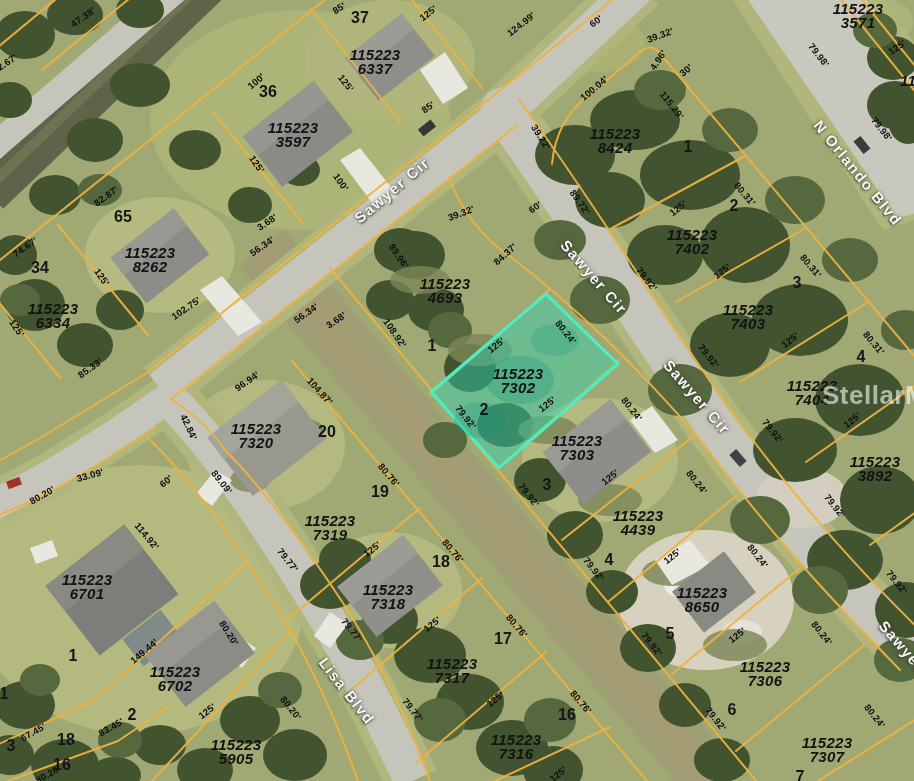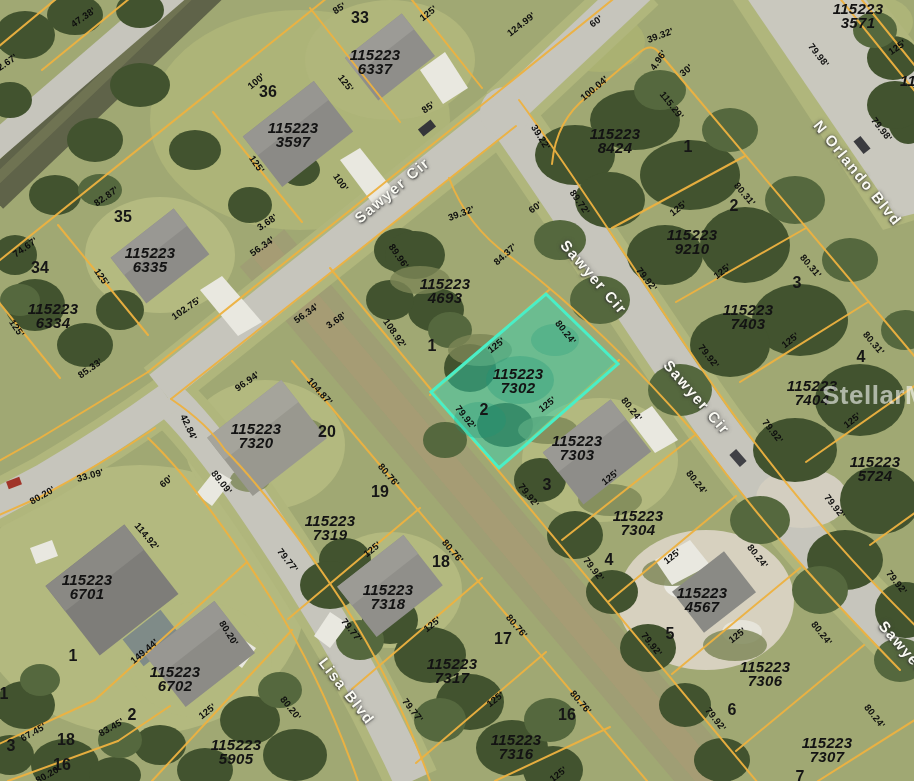--- a/index.html
+++ b/index.html
@@ -298,72 +298,72 @@
       <div class="lbl pid" style="left: 375px; top: 62px; transform: translate(-50%, -50%) rotate(0deg);">
         <div>115223</div>
         <div>6337</div>
       </div>
       <div class="lbl pid" style="left: 293px; top: 135px; transform: translate(-50%, -50%) rotate(0deg);">
         <div>115223</div>
         <div>3597</div>
       </div>
       <div class="lbl pid" style="left: 150px; top: 260px; transform: translate(-50%, -50%) rotate(0deg);">
         <div>115223</div>
-        <div>6335</div>
+        <div>8262</div>
       </div>
       <div class="lbl pid" style="left: 53px; top: 316px; transform: translate(-50%, -50%) rotate(0deg);">
         <div>115223</div>
         <div>6334</div>
       </div>
       <div class="lbl pid" style="left: 858px; top: 16px; transform: translate(-50%, -50%) rotate(0deg);">
         <div>115223</div>
         <div>3571</div>
       </div>
       <div class="lbl pid" style="left: 908px; top: 81px; transform: translate(-50%, -50%) rotate(0deg);">
         <div>11</div>
       </div>
       <div class="lbl pid" style="left: 615px; top: 141px; transform: translate(-50%, -50%) rotate(0deg);">
         <div>115223</div>
         <div>8424</div>
       </div>
       <div class="lbl pid" style="left: 692px; top: 242px; transform: translate(-50%, -50%) rotate(0deg);">
         <div>115223</div>
-        <div>9210</div>
+        <div>7402</div>
       </div>
       <div class="lbl pid" style="left: 748px; top: 317px; transform: translate(-50%, -50%) rotate(0deg);">
         <div>115223</div>
         <div>7403</div>
       </div>
       <div class="lbl pid" style="left: 812px; top: 393px; transform: translate(-50%, -50%) rotate(0deg);">
         <div>115223</div>
         <div>7404</div>
       </div>
       <div class="lbl pid" style="left: 875px; top: 469px; transform: translate(-50%, -50%) rotate(0deg);">
         <div>115223</div>
-        <div>5724</div>
+        <div>3892</div>
       </div>
       <div class="lbl pid" style="left: 445px; top: 291px; transform: translate(-50%, -50%) rotate(0deg);">
         <div>115223</div>
         <div>4693</div>
       </div>
       <div class="lbl pid" style="left: 518px; top: 381px; transform: translate(-50%, -50%) rotate(0deg);">
         <div>115223</div>
         <div>7302</div>
       </div>
       <div class="lbl pid" style="left: 577px; top: 448px; transform: translate(-50%, -50%) rotate(0deg);">
         <div>115223</div>
         <div>7303</div>
       </div>
       <div class="lbl pid" style="left: 638px; top: 523px; transform: translate(-50%, -50%) rotate(0deg);">
         <div>115223</div>
-        <div>7304</div>
+        <div>4439</div>
       </div>
       <div class="lbl pid" style="left: 702px; top: 600px; transform: translate(-50%, -50%) rotate(0deg);">
         <div>115223</div>
-        <div>4567</div>
+        <div>8650</div>
       </div>
       <div class="lbl pid" style="left: 765px; top: 674px; transform: translate(-50%, -50%) rotate(0deg);">
         <div>115223</div>
         <div>7306</div>
       </div>
       <div class="lbl pid" style="left: 827px; top: 750px; transform: translate(-50%, -50%) rotate(0deg);">
         <div>115223</div>
         <div>7307</div>
       </div>
       <div class="lbl pid" style="left: 256px; top: 436px; transform: translate(-50%, -50%) rotate(0deg);">
@@ -391,23 +391,23 @@
         <div>6701</div>
       </div>
       <div class="lbl pid" style="left: 175px; top: 679px; transform: translate(-50%, -50%) rotate(0deg);">
         <div>115223</div>
         <div>6702</div>
       </div>
       <div class="lbl pid" style="left: 236px; top: 752px; transform: translate(-50%, -50%) rotate(0deg);">
         <div>115223</div>
         <div>5905</div>
       </div>
-      <div class="lbl lot" style="left: 360px; top: 18px; transform: translate(-50%, -50%) rotate(0deg);">33</div>
+      <div class="lbl lot" style="left: 360px; top: 18px; transform: translate(-50%, -50%) rotate(0deg);">37</div>
       <div class="lbl lot" style="left: 268px; top: 92px; transform: translate(-50%, -50%) rotate(0deg);">36</div>
-      <div class="lbl lot" style="left: 123px; top: 217px; transform: translate(-50%, -50%) rotate(0deg);">35</div>
+      <div class="lbl lot" style="left: 123px; top: 217px; transform: translate(-50%, -50%) rotate(0deg);">65</div>
       <div class="lbl lot" style="left: 40px; top: 268px; transform: translate(-50%, -50%) rotate(0deg); text-align: right;">34</div>
       <div class="lbl lot" style="left: 688px; top: 147px; transform: translate(-50%, -50%) rotate(0deg);">1</div>
       <div class="lbl lot" style="left: 734px; top: 206px; transform: translate(-50%, -50%) rotate(0deg);">2</div>
       <div class="lbl lot" style="left: 797px; top: 283px; transform: translate(-50%, -50%) rotate(0deg);">3</div>
       <div class="lbl lot" style="left: 861px; top: 357px; transform: translate(-50%, -50%) rotate(0deg);">4</div>
       <div class="lbl lot" style="left: 432px; top: 346px; transform: translate(-50%, -50%) rotate(0deg);">1</div>
       <div class="lbl lot" style="left: 484px; top: 410px; transform: translate(-50%, -50%) rotate(0deg);">2</div>
       <div class="lbl lot" style="left: 547px; top: 485px; transform: translate(-50%, -50%) rotate(0deg);">3</div>
       <div class="lbl lot" style="left: 609px; top: 560px; transform: translate(-50%, -50%) rotate(0deg);">4</div>
       <div class="lbl lot" style="left: 670px; top: 634px; transform: translate(-50%, -50%) rotate(0deg);">5</div>

